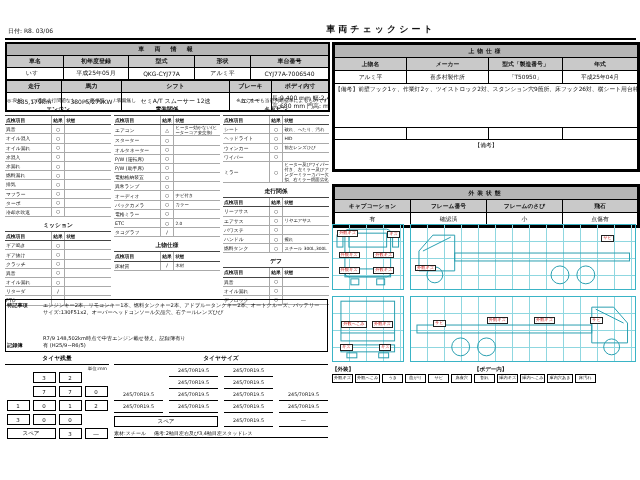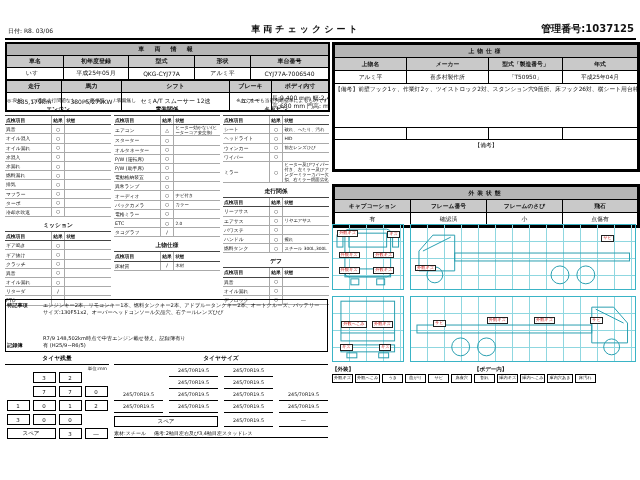--- a/index.html
+++ b/index.html
@@ -82,21 +82,20 @@
   .dl-chip{border:1px solid #000;font-size:4.2px;line-height:1.1;padding:1px;text-align:center;min-width:17px;}
 </style>
 </head>
 <body>
 
 <div class="sheet">
 
   <div class="hdr">
     <div class="hdr-date">日付: R8. 03/06</div>
     <div class="hdr-title">車両チェックシート</div>
-    <div class="hdr-no">管理番号:1037125</div>
   </div>
   <div class="hdr-rule"></div>
 
   <div class="vinfo">
     <table class="vtbl">
       <colgroup>
           <col style="width:57px">
           <col style="width:65px">
           <col style="width:66px">
           <col style="width:56px">

